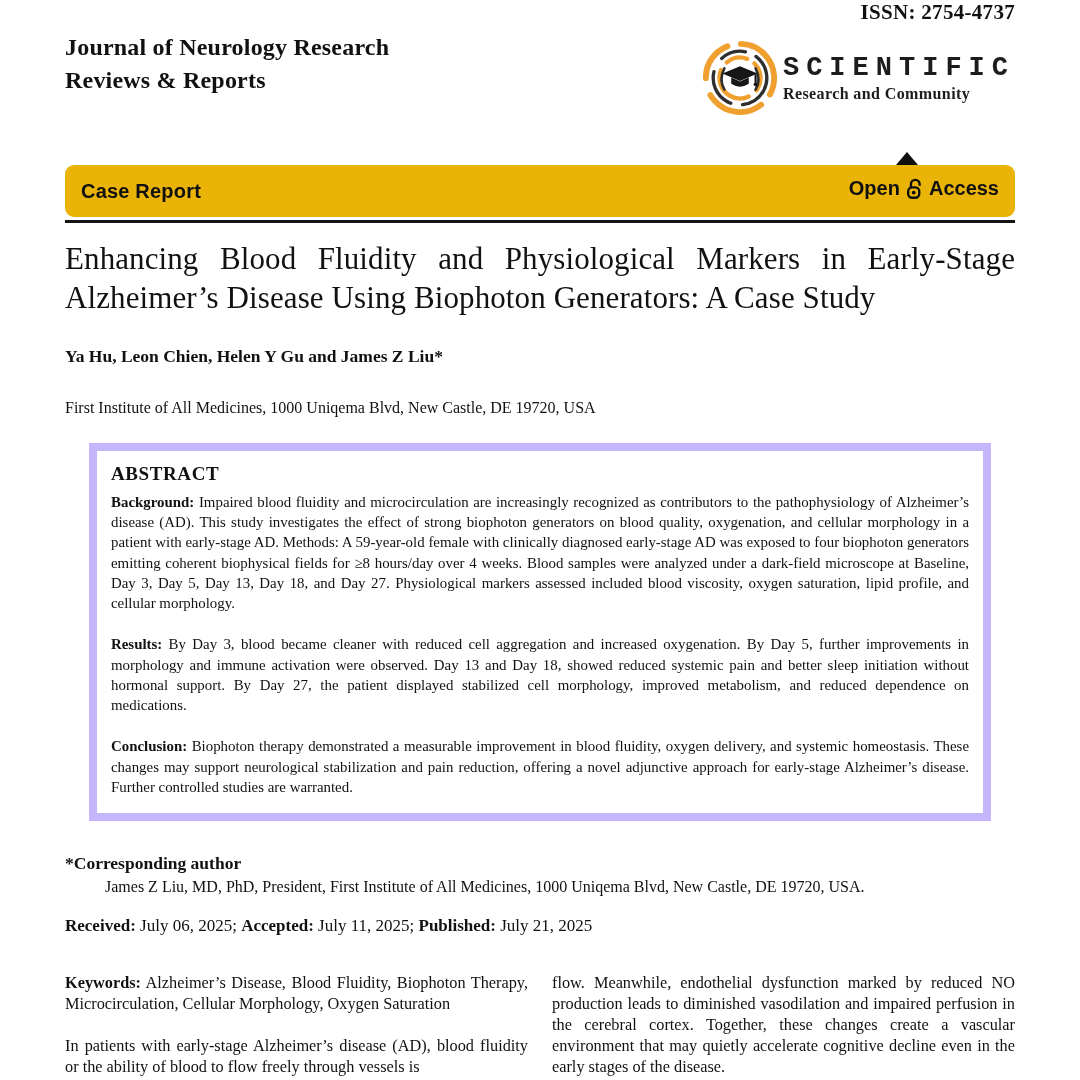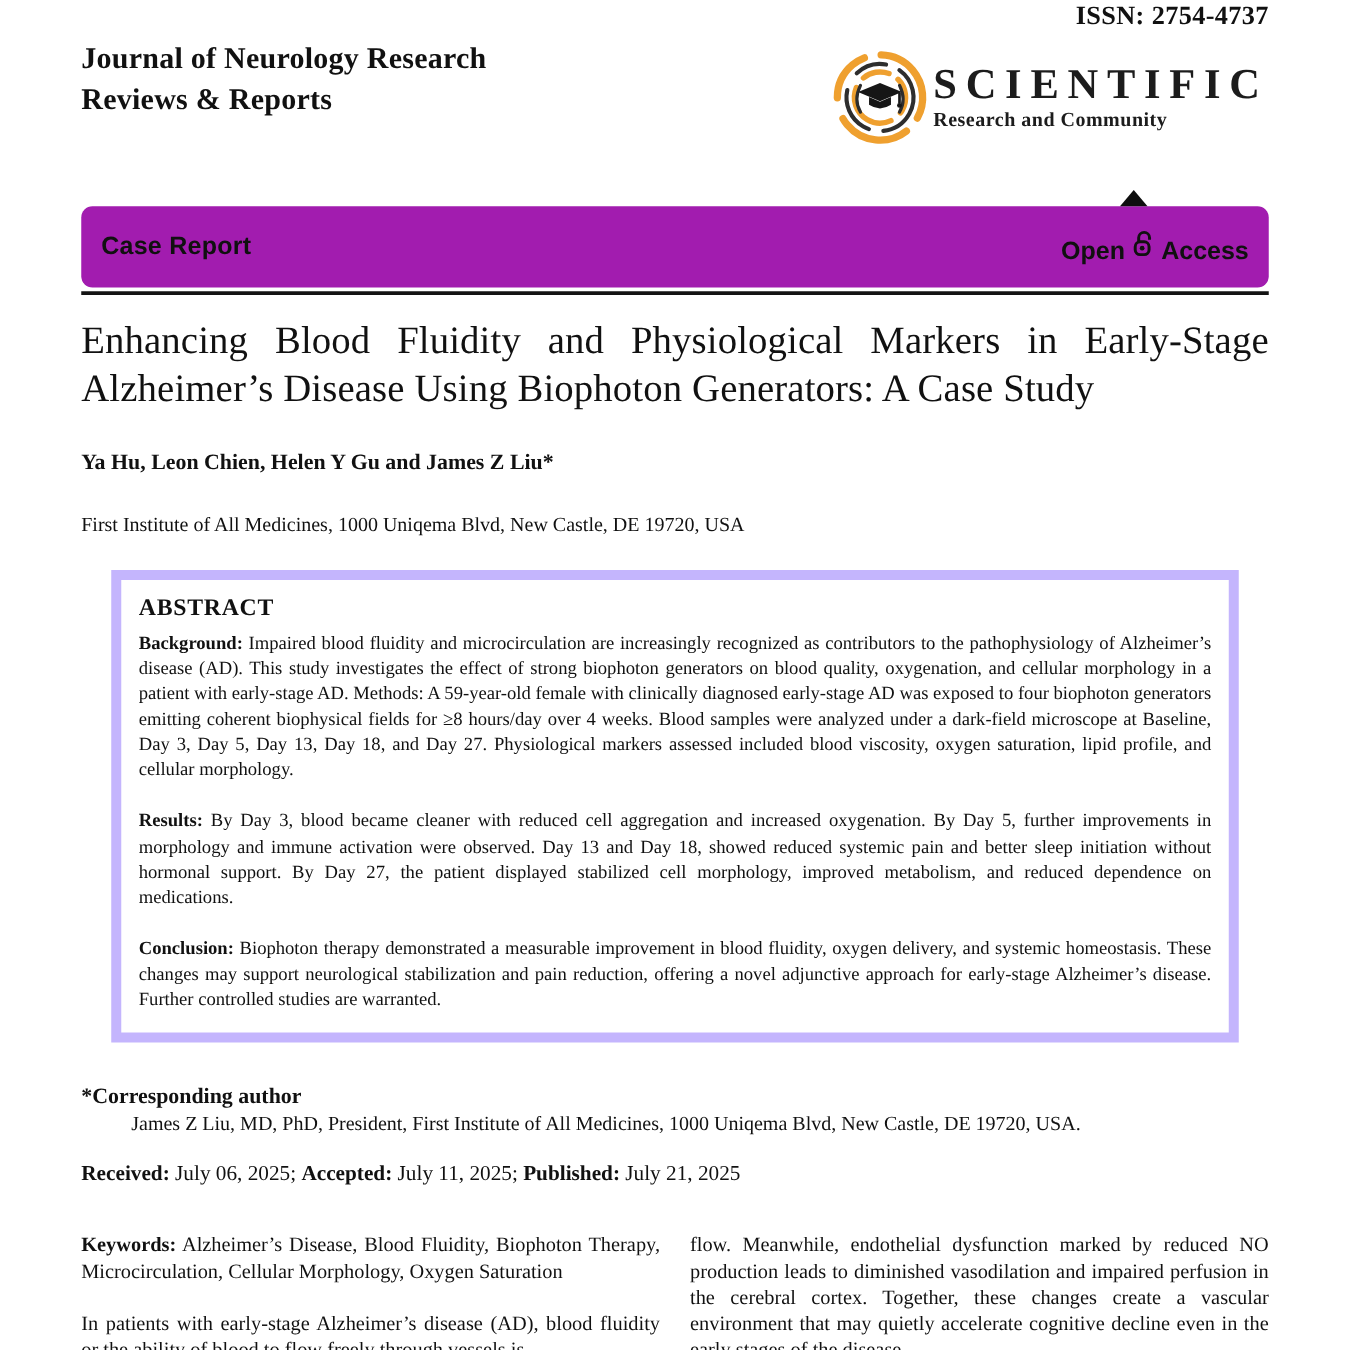--- a/index.html
+++ b/index.html
@@ -19,41 +19,41 @@
     display:flex;justify-content:space-between;align-items:flex-start;
     margin-top:6px;
   }
   .journal-title{
     font-size:24px;font-weight:bold;line-height:1.38;letter-spacing:.2px;
   }
   .logo{display:flex;align-items:center;margin-top:8px;}
   .logo-icon{width:78px;height:78px;flex:0 0 auto;margin-right:4px;}
   .logo-text{line-height:1;}
   .logo-name{
-    font-family:Liberation Serif, serif;font-weight:bold;
-    font-size:34px;letter-spacing:7px;color:#1c1c1c;
+    font-family:Liberation Mono, monospace;font-weight:bold;
+    font-size:27px;letter-spacing:7px;color:#1c1c1c;
   }
   .logo-tagline{
     font-family:"Liberation Serif", serif;font-weight:bold;
     font-size:16px;color:#1c1c1c;margin-top:4px;letter-spacing:.4px;
   }
 
   
   .banner-wrap{position:relative;margin-top:48px;}
   .banner{
-    background:#a21caf;border-radius:9px;height:65px;
+    background:#eab308;border-radius:9px;height:52px;
     display:flex;align-items:center;justify-content:space-between;
     padding:0 16px;position:relative;
   }
   .banner-left{
     font-family:"Liberation Sans", sans-serif;font-weight:bold;
     font-size:20px;color:#101010;letter-spacing:.2px;
   }
   .banner-right{
-    display:flex;align-items:flex-end;
+    display:flex;align-items:flex-start;
     font-family:"Liberation Sans", sans-serif;font-weight:bold;
     font-size:20px;color:#101010;
   }
   .lock-icon{margin:0 5px;display:inline-block;}
   .banner-triangle{
     position:absolute;top:-13px;right:97px;width:0;height:0;
     border-left:11px solid transparent;border-right:11px solid transparent;
     border-top:13px solid #0e0e0e;transform:rotate(180deg);
   }
   .banner-rule{height:3px;background:#141414;margin-top:3px;}

